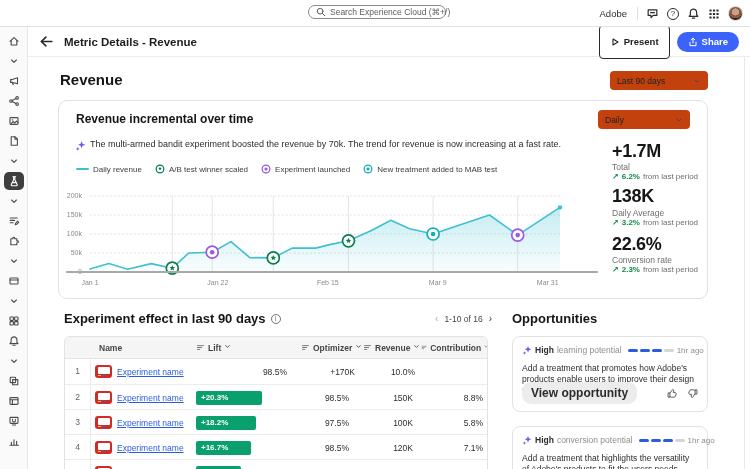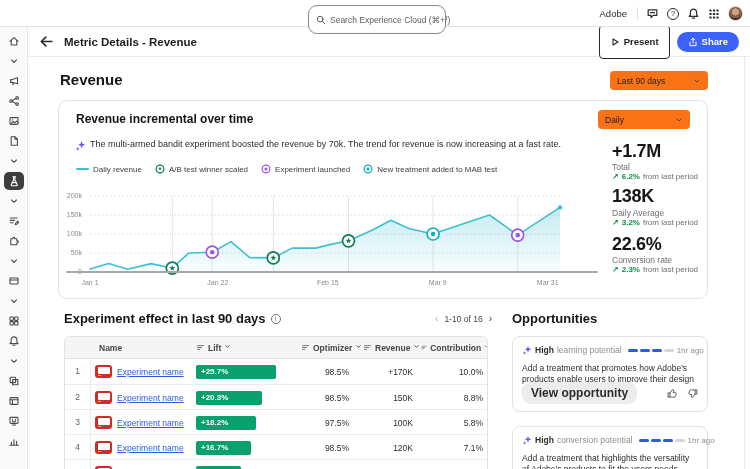--- a/index.html
+++ b/index.html
@@ -5,21 +5,21 @@
   * { margin:0; padding:0; box-sizing:border-box; }
   body { background:#888; font-family:"Liberation Sans","DejaVu Sans",sans-serif; }
   .canvas { position:relative; width:750px; height:469px; background:#fff; overflow:hidden; color:#2c2c2c; margin:0 auto; }
   .abs { position:absolute; }
 
   
   .topbar { position:absolute; left:0; top:0; width:750px; height:27px; background:#fff;
             border-bottom:1px solid #e1e1e1; display:flex; align-items:center; padding:0 8px; z-index:5; }
   .tb-left { display:flex; align-items:center; gap:7px; }
   .tb-title { font-size:10.5px; font-weight:bold; color:#222; letter-spacing:-0.1px; }
-  .searchbox { position:absolute; left:308px; top:5px; width:138px; height:29px; border:1px solid #8a8a8a;
+  .searchbox { position:absolute; left:308px; top:5px; width:138px; height:14px; border:1px solid #8a8a8a;
                border-radius:9px; display:flex; align-items:center; gap:4px; padding:0 7px; background:#fff; }
   .search-ph { font-size:8.5px; color:#5c5c5c; white-space:nowrap; }
   .tb-right { position:absolute; right:7px; top:0; height:27px; display:flex; align-items:center; gap:8px; }
   .org-label { font-size:9.5px; color:#2c2c2c; margin-right:2px; }
   .tb-divider { width:1px; height:13px; background:#e1e1e1; }
   .tb-icon { display:flex; align-items:center; color:#2c2c2c; }
   .help-badge { width:12px; height:12px; border:1px solid #2c2c2c; border-radius:50%; font-size:8px;
                 display:flex; align-items:center; justify-content:center; color:#2c2c2c; }
   .avatar { width:15px; height:15px; border-radius:50%;
             background:radial-gradient(circle at 50% 38%, #caa184 0 34%, #8a5a44 35% 62%, #35241c 63% 100%);
@@ -38,21 +38,21 @@
   
   .sidebar { position:absolute; left:0; top:27px; width:28px; height:442px; background:#fafafa;
              border-right:1px solid #e8e8e8; display:flex; flex-direction:column; align-items:center;
              padding-top:5px; gap:2px; z-index:6; }
   .side-item { width:20px; height:18px; border-radius:5px; display:flex; align-items:center; justify-content:center;
                color:#4b4b4b; flex:none; cursor:pointer; }
   .side-item.selected { background:#3e3e3e; color:#fff; }
 
   
   .h1 { position:absolute; left:60px; top:71px; font-size:15px; font-weight:bold; color:#161616; }
-  .select { display:flex; align-items:center; justify-content:space-between; background:#f97316; border-radius:4px;
+  .select { display:flex; align-items:center; justify-content:space-between; background:#c2410c; border-radius:4px;
             font-size:8.5px; color:#222; padding:0 7px; height:19px; cursor:pointer; }
   .card { position:absolute; left:58px; top:100px; width:650px; height:199px; border:1px solid #e2e2e2; border-radius:9px; background:#fff; }
   .card-title { position:absolute; left:76px; top:112px; font-size:12px; font-weight:bold; color:#161616; }
   .insight { position:absolute; left:90px; top:139px; font-size:9px; color:#2c2c2c; white-space:nowrap; }
   .insight b { font-weight:normal; }
   .legend { position:absolute; left:76px; top:164px; display:flex; align-items:center; gap:13px; }
   .lg-item { display:flex; align-items:center; gap:4px; font-size:8px; color:#3c3c3c; }
   .lg-line { width:13px; height:2px; background:#3ec0d2; border-radius:1px; }
 
   .yticks span { position:absolute; right:0; font-size:7px; color:#8a8a8a; }
@@ -515,23 +515,20 @@
           </svg>
       </div>
     </div>
     <div id="tbody">
         <div class="t-grid t-row">
           <div class="c-num">1</div>
           <div class="c-name">
             <span class="thumb"></span>
             <a class="exp-link">Experiment name</a>
           </div>
-          <div>
-            <div class="lift-bar" style="width:80px">+25.7%</div>
-          </div>
           <div class="c-right" style="padding-right:14px">98.5%</div>
           <div class="c-right" style="padding-right:8px">+170K</div>
           <div class="c-right" style="padding-right:6px">10.0%</div>
         </div>
         <div class="t-grid t-row">
           <div class="c-num">2</div>
           <div class="c-name">
             <span class="thumb"></span>
             <a class="exp-link">Experiment name</a>
           </div>

